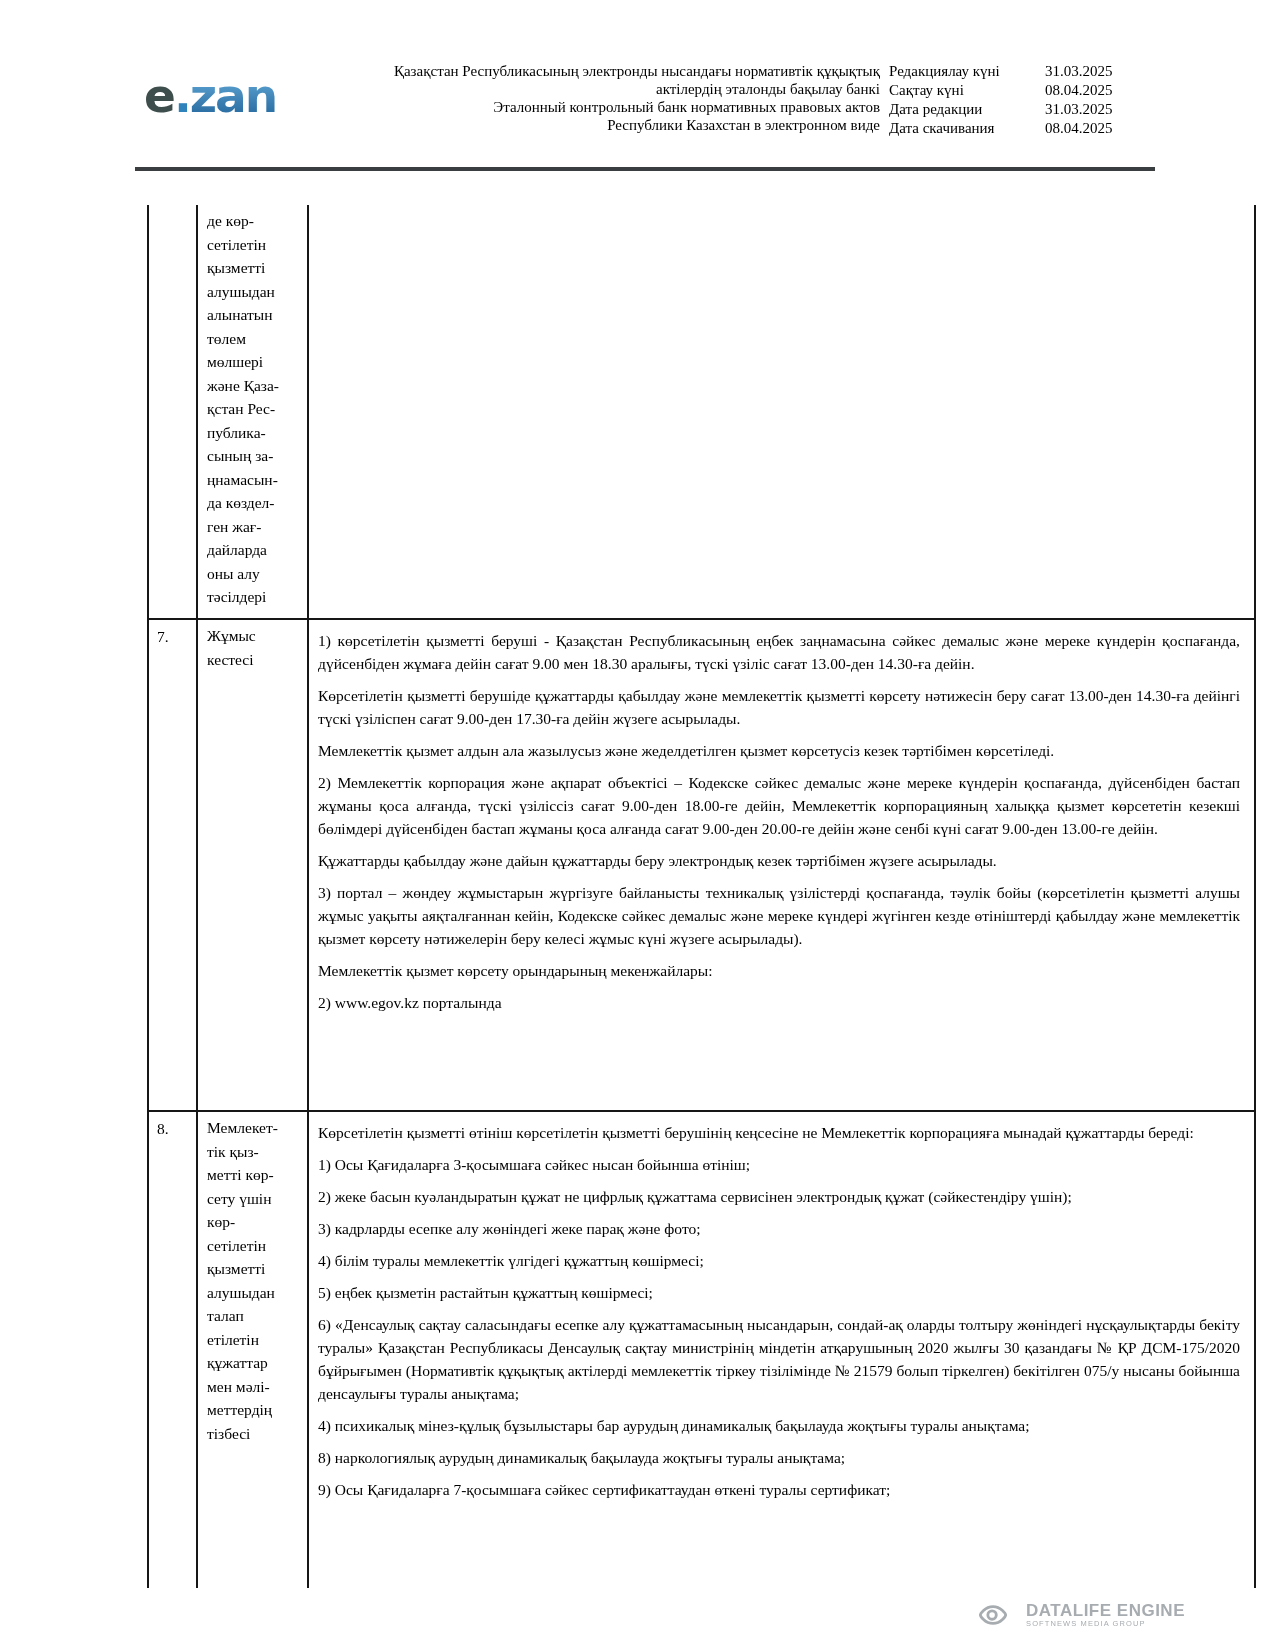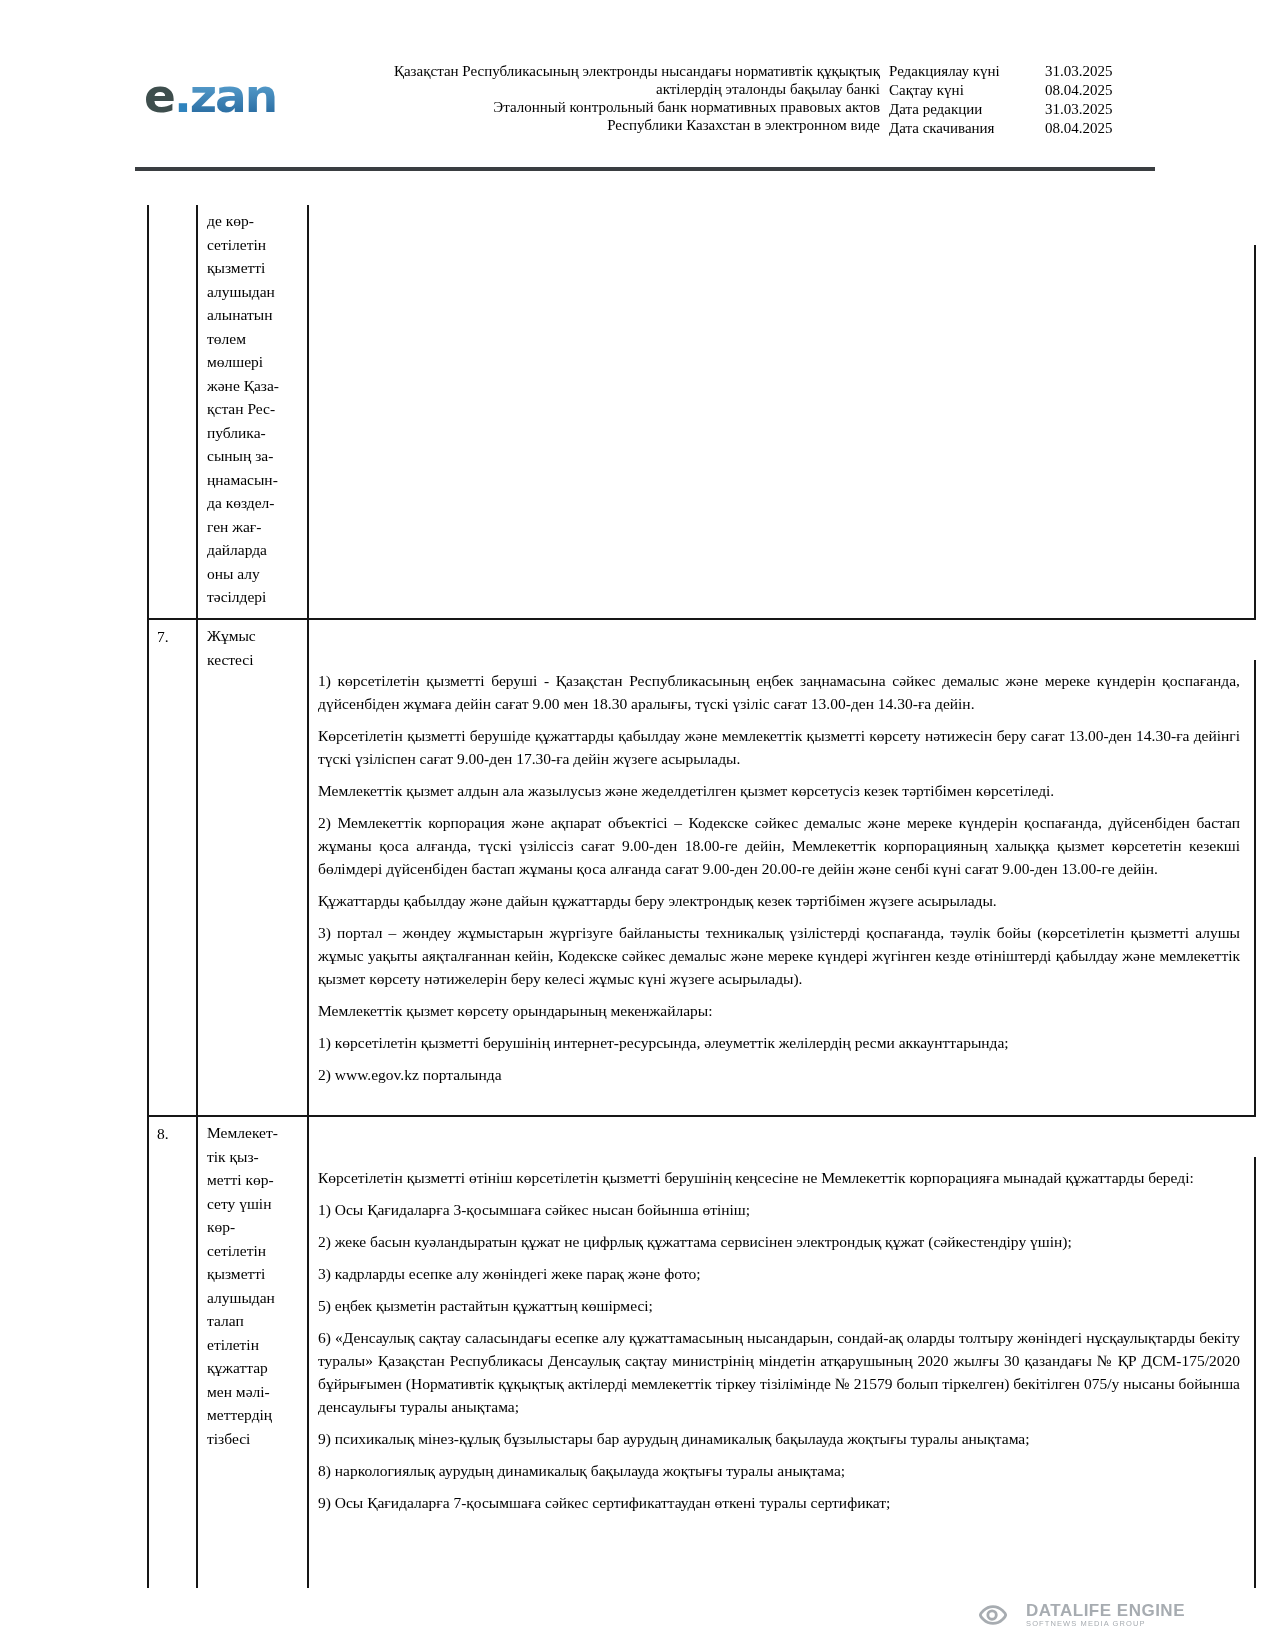--- a/index.html
+++ b/index.html
@@ -42,21 +42,21 @@
   .doc-table{
     position:absolute;left:147px;top:205px;width:1109px;height:1383px;
     overflow:hidden;
     font-size:15.5px;
   }
   .trow{display:flex;align-items:stretch;border-left:2px solid #161616;}
   .trow + .trow{border-top:2px solid #161616;}
   .tcell{border-right:2px solid #161616;box-sizing:border-box;}
   .c-num{width:49px;padding:5px 4px 4px 8px;line-height:23px;}
   .c-label{width:111px;padding:4px 6px 4px 9px;line-height:23.5px;white-space:pre-line;}
-  .c-body{flex:1;padding:2px 14px 20px 9px;margin-top:40px;}
+  .c-body{flex:1;padding:2px 14px 20px 9px;}
   .c-body p{
     margin:9px 0;line-height:23px;text-align:justify;
   }
   .c-body p:first-child{margin-top:7px;}
   .r-cont{min-height:413px;}
   .r-7{min-height:490px;}
   .r-8{min-height:486px;}
   
   .footer-brand{
     position:absolute;right:90px;bottom:20px;
@@ -132,21 +132,20 @@
       <div class="tcell c-label">Жұмыс
 кестесі</div>
       <div class="tcell c-body">
         <p>1) көрсетілетін қызметті беруші - Қазақстан Республикасының еңбек заңнамасына сәйкес демалыс және мереке күндерін қоспағанда, дүйсенбіден жұмаға дейін сағат 9.00 мен 18.30 аралығы, түскі үзіліс сағат 13.00-ден 14.30-ға дейін.</p>
         <p>Көрсетілетін қызметті берушіде құжаттарды қабылдау және мемлекеттік қызметті көрсету нәтижесін беру сағат 13.00-ден 14.30-ға дейінгі түскі үзіліспен сағат 9.00-ден 17.30-ға дейін жүзеге асырылады.</p>
         <p>Мемлекеттік қызмет алдын ала жазылусыз және жеделдетілген қызмет көрсетусіз кезек тәртібімен көрсетіледі.</p>
         <p>2) Мемлекеттік корпорация және ақпарат объектісі – Кодекске сәйкес демалыс және мереке күндерін қоспағанда, дүйсенбіден бастап жұманы қоса алғанда, түскі үзіліссіз сағат 9.00-ден 18.00-ге дейін, Мемлекеттік корпорацияның халыққа қызмет көрсететін кезекші бөлімдері дүйсенбіден бастап жұманы қоса алғанда сағат 9.00-ден 20.00-ге дейін және сенбі күні сағат 9.00-ден 13.00-ге дейін.</p>
         <p>Құжаттарды қабылдау және дайын құжаттарды беру электрондық кезек тәртібімен жүзеге асырылады.</p>
         <p>3) портал – жөндеу жұмыстарын жүргізуге байланысты техникалық үзілістерді қоспағанда, тәулік бойы (көрсетілетін қызметті алушы жұмыс уақыты аяқталғаннан кейін, Кодекске сәйкес демалыс және мереке күндері жүгінген кезде өтініштерді қабылдау және мемлекеттік қызмет көрсету нәтижелерін беру келесі жұмыс күні жүзеге асырылады).</p>
         <p>Мемлекеттік қызмет көрсету орындарының мекенжайлары:</p>
-        <p>1) көрсетілетін қызметті берушінің интернет-ресурсында, әлеуметтік желілердің ресми аккаунттарында;</p>
         <p>2) www.egov.kz порталында</p>
       </div>
     </div>
 
     <div class="trow r-8">
       <div class="tcell c-num">8.</div>
       <div class="tcell c-label">Мемлекет-
 тік қыз-
 метті көр-
 сету үшін
@@ -158,23 +157,24 @@
 етілетін
 құжаттар
 мен мәлі-
 меттердің
 тізбесі</div>
       <div class="tcell c-body">
         <p>Көрсетілетін қызметті өтініш көрсетілетін қызметті берушінің кеңсесіне не Мемлекеттік корпорацияға мынадай құжаттарды береді:</p>
         <p>1) Осы Қағидаларға 3-қосымшаға сәйкес нысан бойынша өтініш;</p>
         <p>2) жеке басын куәландыратын құжат не цифрлық құжаттама сервисінен электрондық құжат (сәйкестендіру үшін);</p>
         <p>3) кадрларды есепке алу жөніндегі жеке парақ және фото;</p>
+        <p>4) білім туралы мемлекеттік үлгідегі құжаттың көшірмесі;</p>
         <p>5) еңбек қызметін растайтын құжаттың көшірмесі;</p>
         <p>6) «Денсаулық сақтау саласындағы есепке алу құжаттамасының нысандарын, сондай-ақ оларды толтыру жөніндегі нұсқаулықтарды бекіту туралы» Қазақстан Республикасы Денсаулық сақтау министрінің міндетін атқарушының 2020 жылғы 30 қазандағы № ҚР ДСМ-175/2020 бұйрығымен (Нормативтік құқықтық актілерді мемлекеттік тіркеу тізілімінде № 21579 болып тіркелген) бекітілген 075/у нысаны бойынша денсаулығы туралы анықтама;</p>
-        <p>9) психикалық мінез-құлық бұзылыстары бар аурудың динамикалық бақылауда жоқтығы туралы анықтама;</p>
+        <p>4) психикалық мінез-құлық бұзылыстары бар аурудың динамикалық бақылауда жоқтығы туралы анықтама;</p>
         <p>8) наркологиялық аурудың динамикалық бақылауда жоқтығы туралы анықтама;</p>
         <p>9) Осы Қағидаларға 7-қосымшаға сәйкес сертификаттаудан өткені туралы сертификат;</p>
       </div>
     </div>
 
   </div>
 
   <div class="footer-brand">
     <svg class="eye" viewBox="0 0 32 32" aria-hidden="true">
       <path d="M16 7 C25 7 29.5 15.2 29.5 16 C29.5 16.8 25 25 16 25 C7 25 2.5 16.8 2.5 16 C2.5 15.2 7 7 16 7 Z" fill="none" stroke="#a7acb1" stroke-width="3"></path>

